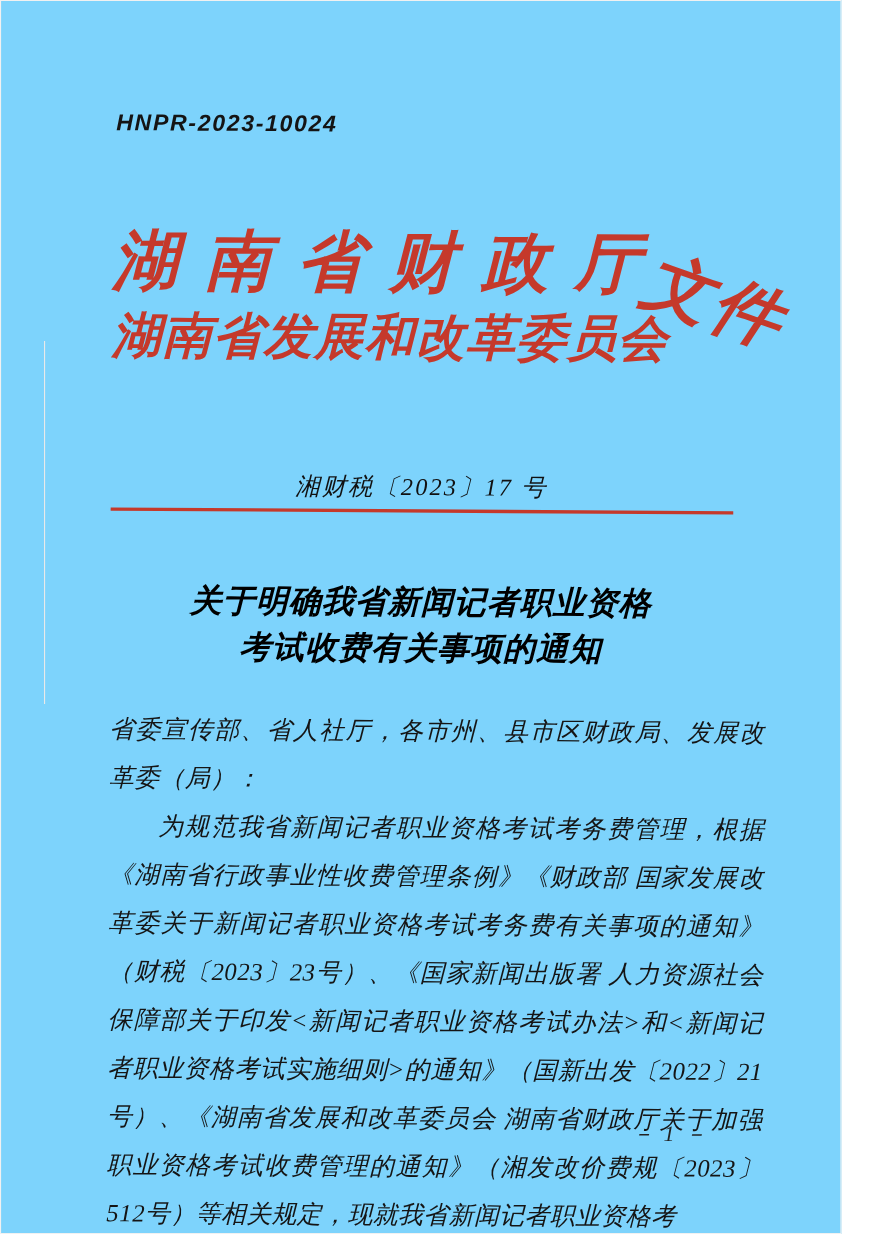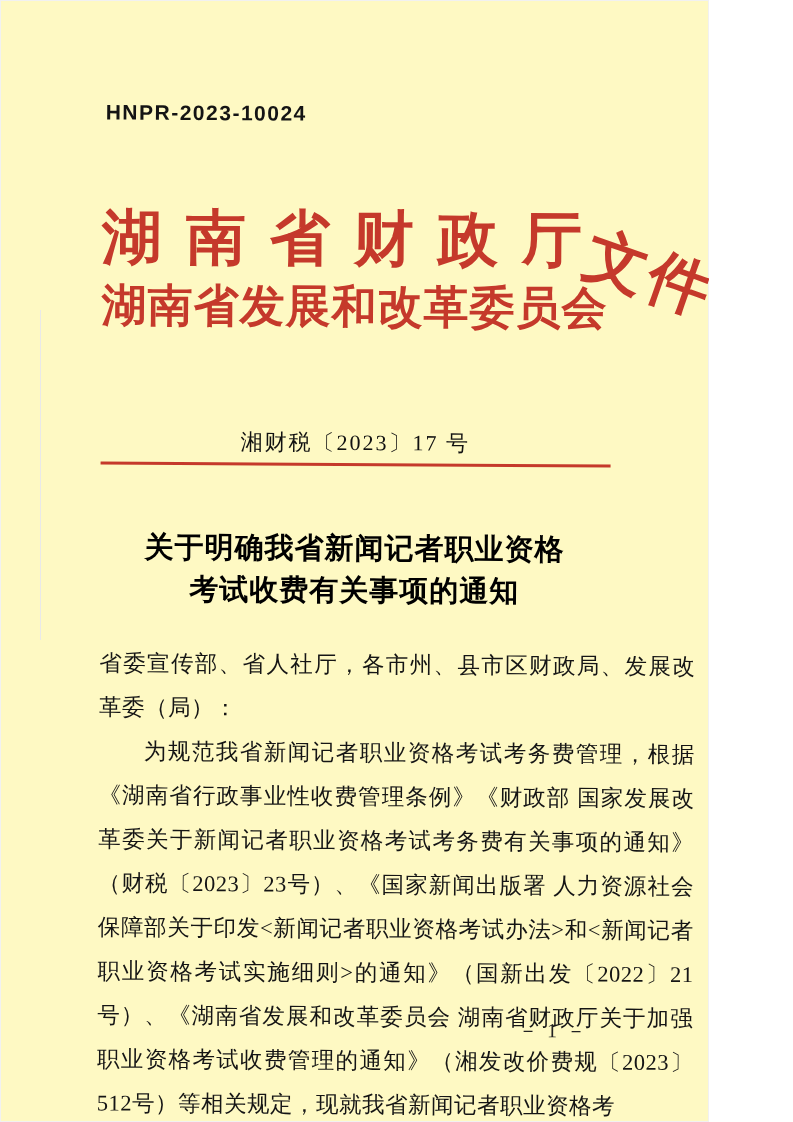--- a/index.html
+++ b/index.html
@@ -2,27 +2,28 @@
 <html><head>
 <meta charset="utf-8">
 <style>
   html, body {
     margin: 0;
     padding: 0;
     background: #ffffff;
   }
   .page {
     position: relative;
-    width: 709px;
+    width: 765px;
     height: 1122px;
-    background: #fef9c3;
+    background: #7dd3fc;
     overflow: hidden;
     font-family: "Liberation Serif", serif;
     color: #1a1a1a;
     box-shadow: inset 0 0 0 1px #f1f1f1;
+    font-style: italic;
   }
   
   .page::before {
     content: "";
     position: absolute;
     left: 40px;
     top: 310px;
     width: 1px;
     height: 330px;
     background: #e9e9e9;

